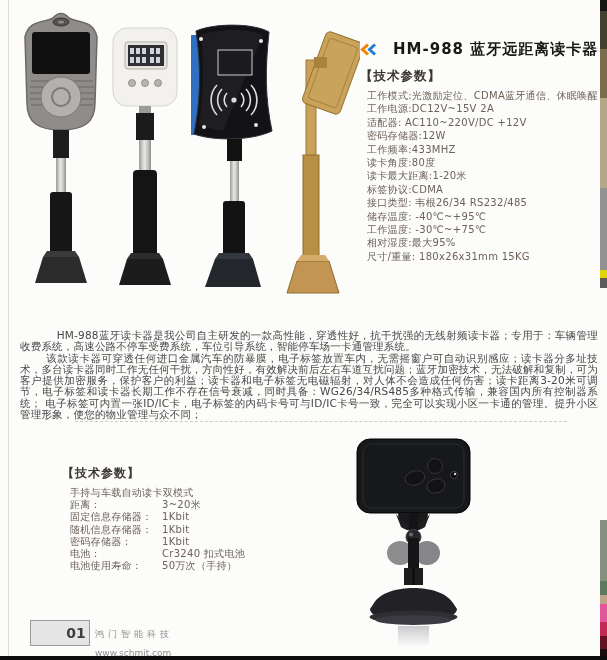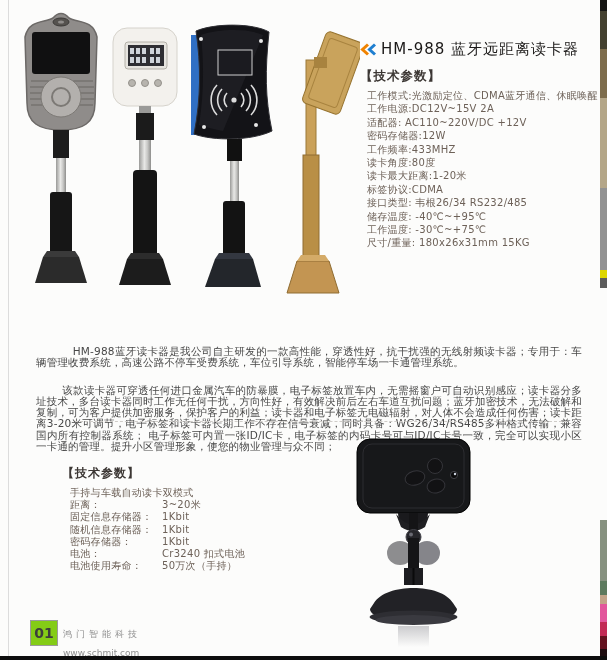--- a/index.html
+++ b/index.html
@@ -12,47 +12,47 @@
   #sliver-top{top:0;height:188px;background:linear-gradient(180deg,#151513 0%,#151513 6%,#43402f 6%,#43402f 26%,#7d6c4c 26%,#7d6c4c 52%,#b4a688 52%,#b4a688 100%);}
   #sliver-mid{top:188px;height:100px;background:linear-gradient(180deg,#929292 0%,#929292 82%,#ddd600 82%,#ddd600 90%,#5c5c5c 90%,#5c5c5c 100%);}
   #sliver-bottom{top:520px;height:136px;background:linear-gradient(180deg,#86917f 0%,#86917f 45%,#5d7a5e 45%,#5d7a5e 55%,#c2a489 55%,#c2a489 62%,#e2579c 62%,#e2579c 75%,#c22a55 75%,#c22a55 85%,#64121f 85%,#64121f 95%,#1e0d10 95%,#1e0d10 100%);}
 
   
   #photo-strip{position:absolute;left:15px;top:5px;width:345px;height:295px;}
   #suction-photo{position:absolute;left:330px;top:435px;width:170px;height:212px;}
 
   
   #specs-988{position:absolute;left:360px;top:40px;width:244px;}
-  .prod-title{display:flex;align-items:center;gap:4px;font-size:15px;font-weight:normal;
+  .prod-title{display:flex;align-items:center;gap:16px;font-size:15px;font-weight:bold;
               color:#1b1918;letter-spacing:1px;white-space:nowrap;}
   .spec-heading{margin-top:9px;font-size:12.5px;font-weight:bold;color:#3c3734;letter-spacing:1px;}
   #specs-988 .spec-line{font-size:10px;line-height:13.4px;color:#6d6158;padding-left:7px;
                         letter-spacing:.3px;white-space:nowrap;}
   #specs-988 .spec-heading{margin-bottom:4px;}
 
   
   #description{position:absolute;left:20px;top:330px;width:578px;text-align:justify;
                font-size:10.5px;line-height:11.3px;color:#474747;letter-spacing:.2px;}
-  #description p{margin:16px;}
+  #description p{margin:0;}
   #description .p1{text-indent:3.5em;}
   #description .p2{text-indent:2.5em;}
   #dotted-sep{position:absolute;left:75px;top:421px;width:492px;border-top:1px dashed #cfccc8;}
 
   
   #hm998{position:absolute;left:62px;top:455px;width:290px;}
   #hm998 .prod-title{font-size:14px;}
   #hm998 .spec-heading{margin-top:10px;margin-bottom:5px;font-size:12px;}
   #hm998 .mode-line,#hm998 .spec-row{font-size:10px;line-height:12.2px;color:#6d6158;
                                      padding-left:8px;letter-spacing:.3px;white-space:nowrap;}
   #hm998 .spec-row .lbl{display:inline-block;min-width:92px;}
 
   
   #footer{position:absolute;left:30px;top:620px;display:flex;align-items:flex-start;}
   #page-num-box{border:1px solid #9b9b9b;width:26px;height:24px;display:flex;align-items:center;
-                justify-content:center;font-size:14px;font-weight:bold;color:#3d3d3d;background:#84cc16;}
+                justify-content:center;font-size:14px;font-weight:bold;color:#3d3d3d;background:#e5e5e5;padding-left:32px;}
   #footer-text{margin-left:5px;margin-top:8px;}
   #footer-company{font-size:9px;letter-spacing:4px;color:#8f8f8f;}
   #footer-site{font-size:9px;color:#8f8f8f;border-bottom:1px solid #b5b5b5;display:inline-block;
                padding-bottom:9px;margin-left:-14px;padding-left:14px;}
   .chev{flex:0 0 auto;}
 </style>
 </head>
 <body>
 
 <div id="page">
@@ -186,20 +186,21 @@
         <div class="spec-line">读卡最大距离:1-20米</div>
 
         <div class="spec-line">标签协议:CDMA</div>
 
         <div class="spec-line">接口类型: 韦根26/34  RS232/485</div>
 
         <div class="spec-line">储存温度: -40℃~+95℃</div>
 
         <div class="spec-line">工作温度: -30℃~+75℃</div>
 
+        <div class="spec-line">相对湿度:最大95%</div>
 
         <div class="spec-line">尺寸/重量: 180x26x31mm  15KG</div>
       </div>
   </div>
 
   <div id="description">
     <p class="p1">HM-988蓝牙读卡器是我公司自主研发的一款高性能，穿透性好，抗干扰强的无线射频读卡器；专用于：车辆管理收费系统，高速公路不停车受费系统，车位引导系统，智能停车场一卡通管理系统。</p>
     <p class="p2">该款读卡器可穿透任何进口金属汽车的防暴膜，电子标签放置车内，无需摇窗户可自动识别感应；读卡器分多址技术，多台读卡器同时工作无任何干扰，方向性好，有效解决前后左右车道互扰问题；蓝牙加密技术，无法破解和复制，可为客户提供加密服务，保护客户的利益；读卡器和电子标签无电磁辐射，对人体不会造成任何伤害；读卡距离3-20米可调节，电子标签和读卡器长期工作不存在信号衰减，同时具备：WG26/34/RS485多种格式传输，兼容国内所有控制器系统； 电子标签可内置一张ID/IC卡，电子标签的内码卡号可与ID/IC卡号一致，完全可以实现小区一卡通的管理。提升小区管理形象，使您的物业管理与众不同；</p>
   </div>
   <div id="dotted-sep"></div>

